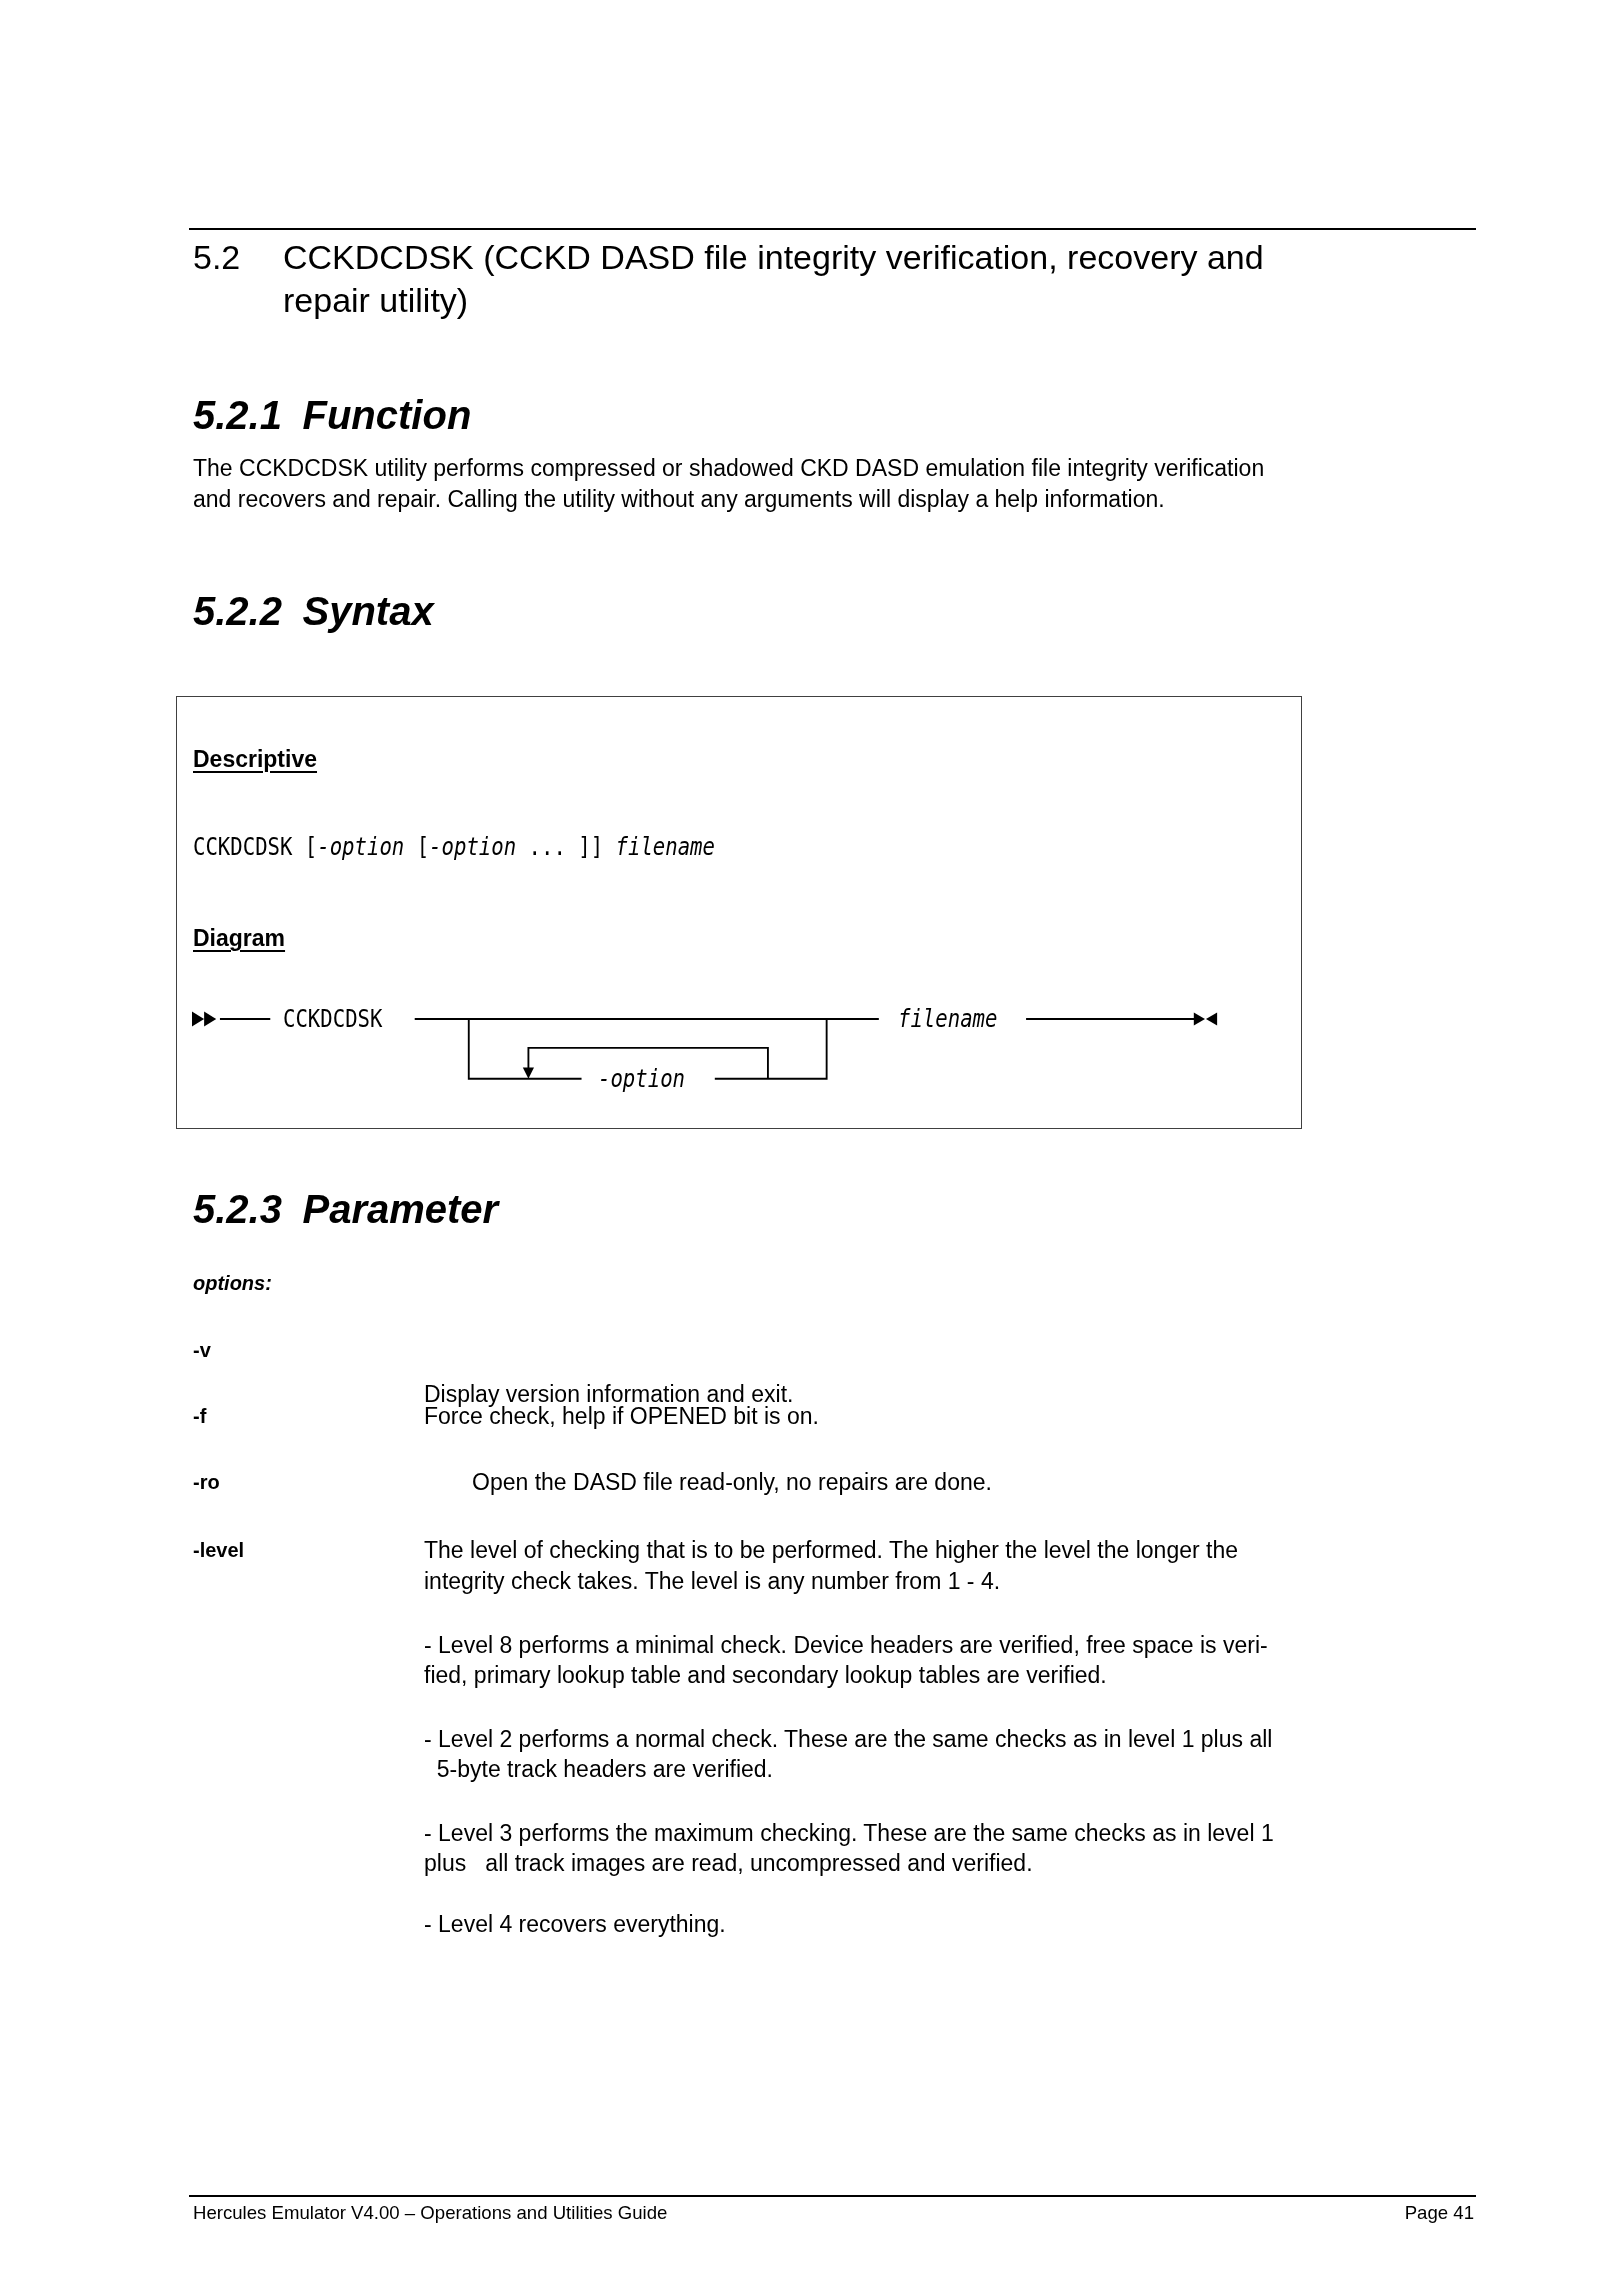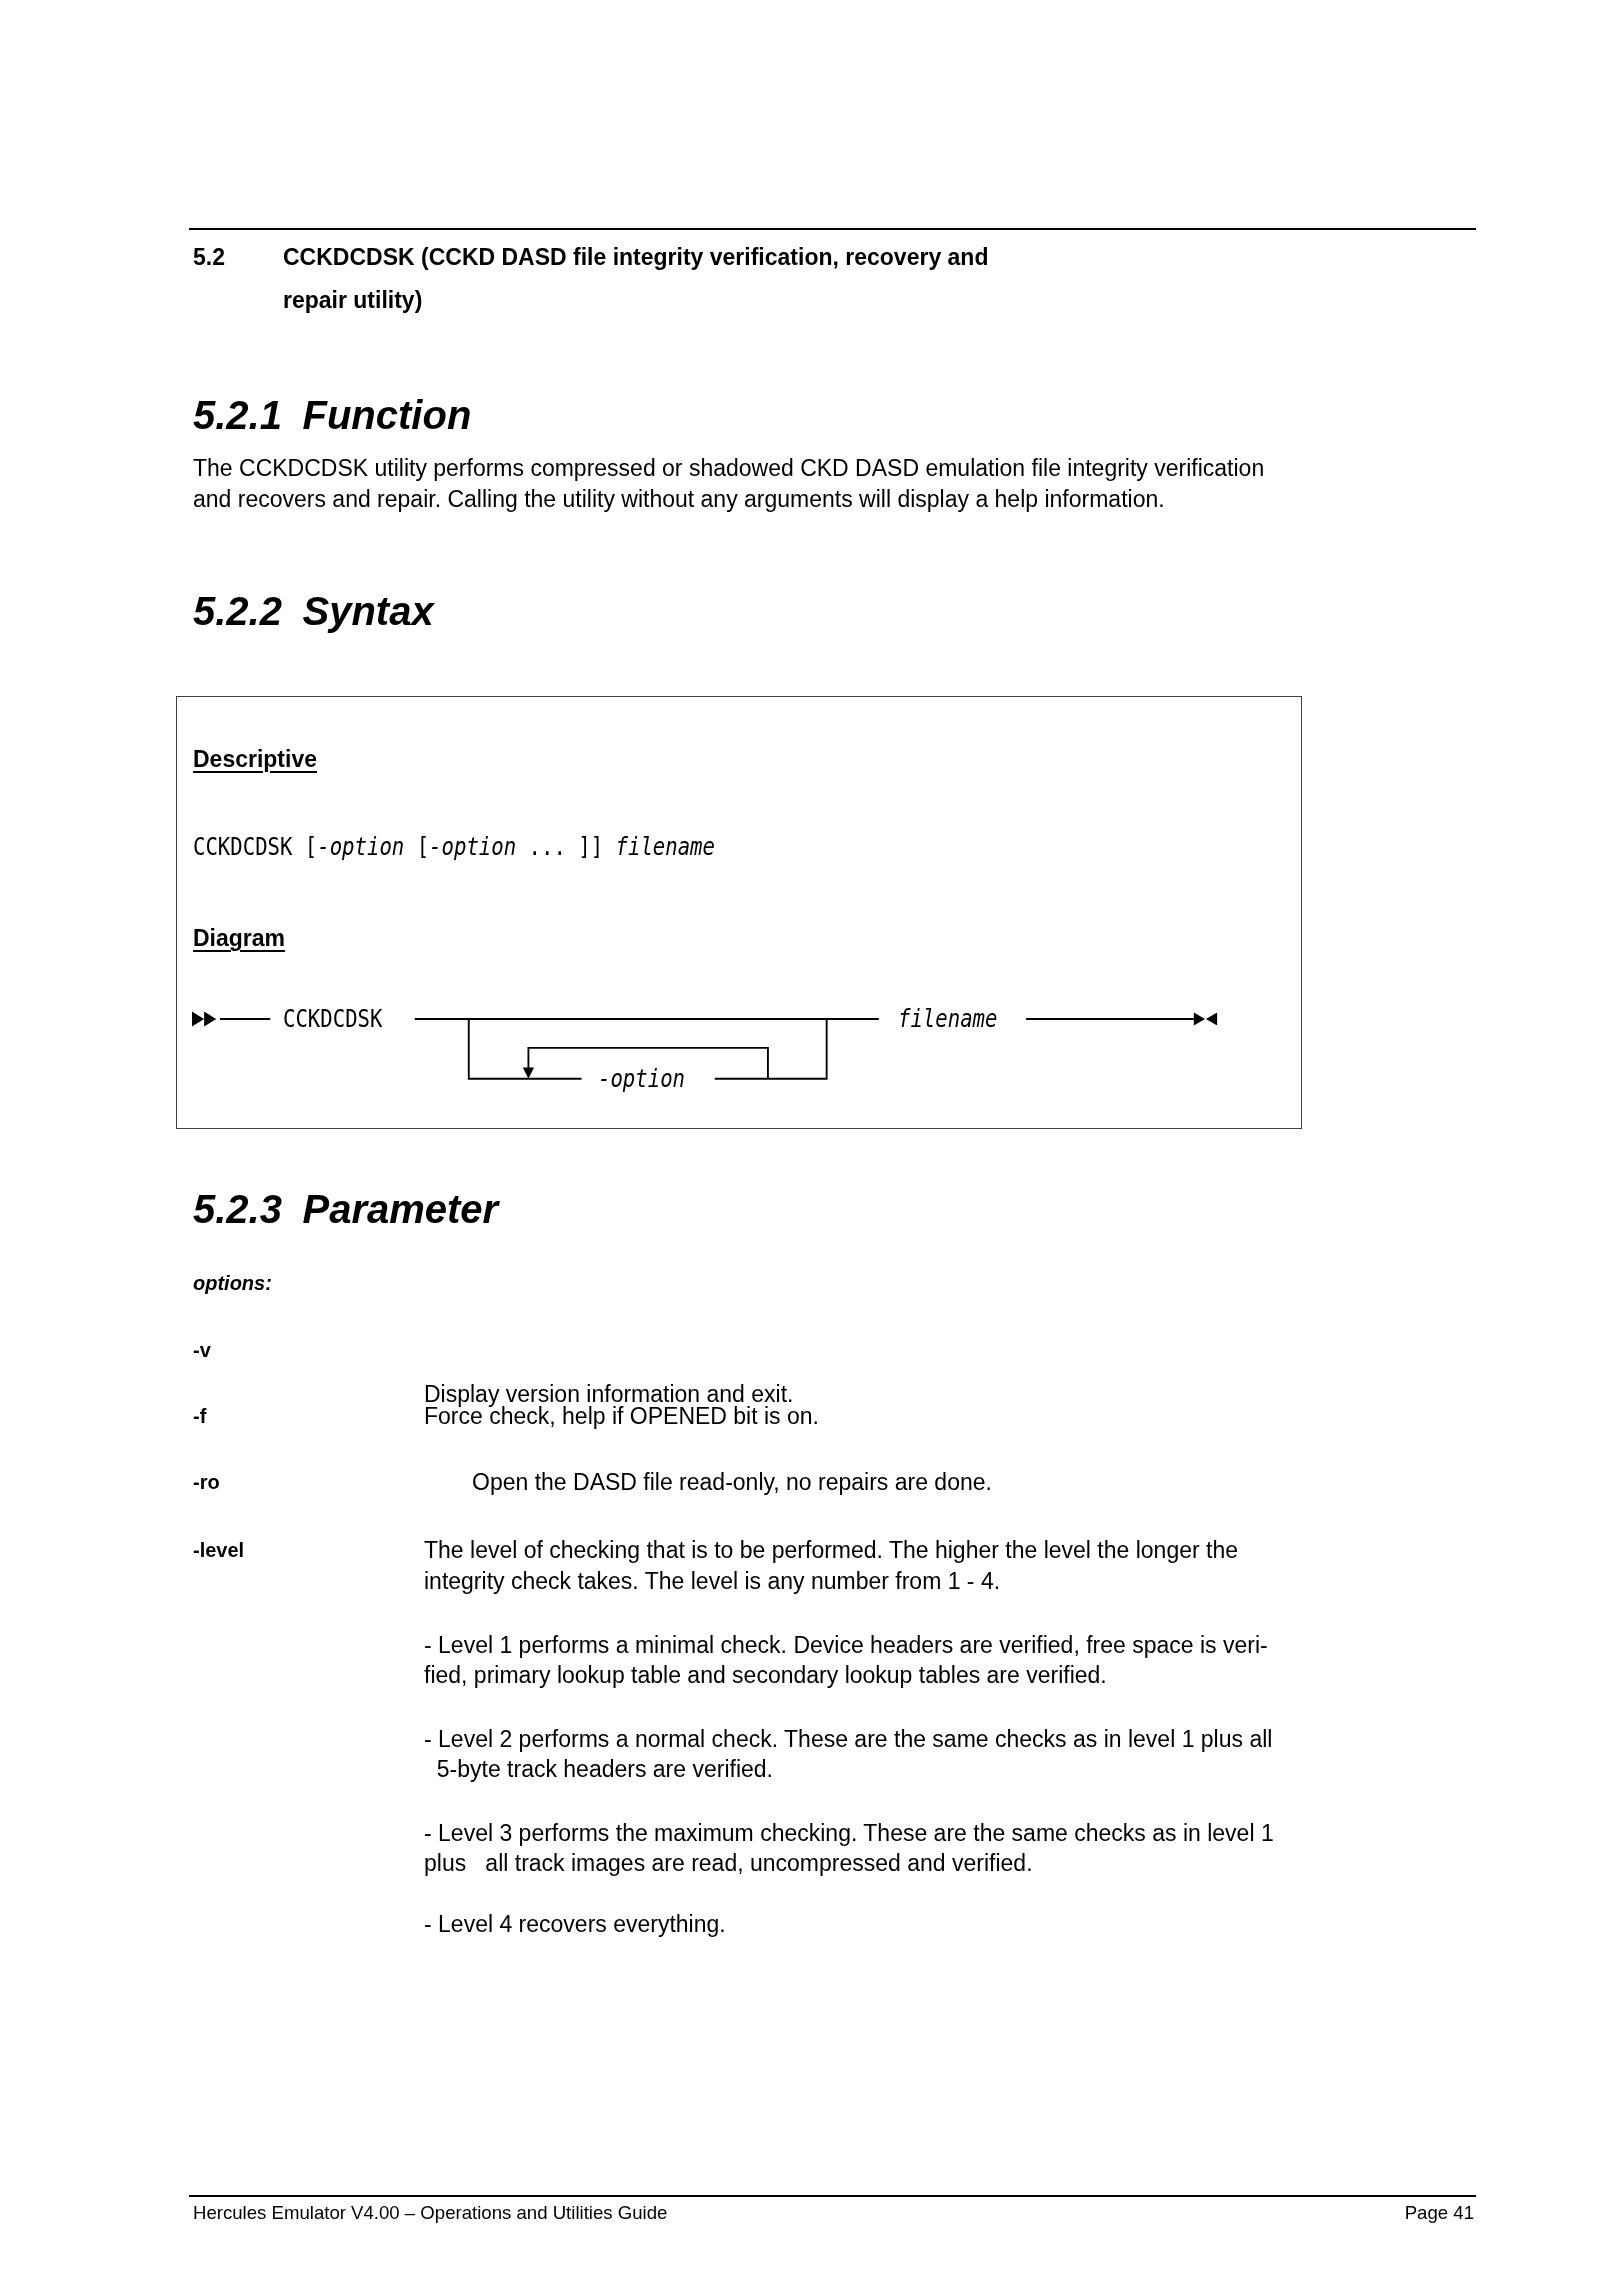--- a/index.html
+++ b/index.html
@@ -1,20 +1,20 @@
 <!DOCTYPE html>
 <html style="font-size:15px"><head>
 <meta charset="utf-8">
 <style>
   html, body { margin:0; padding:0; background:#ffffff; }
   body { width:1616px; height:2286px; position:relative; overflow:hidden;
          font-family:"Liberation Sans", sans-serif; color:#000; }
   .abs { position:absolute; white-space:nowrap; }
   .rule { position:absolute; height:1.9px; background:#000; }
-  .h1 { font-weight:bold; font-size:23px; line-height:43px; }
+  .h1 { font-weight:normal; font-size:34px; line-height:43px; }
   .h2 { font-weight:bold; font-style:italic; font-size:40px; line-height:41px; }
   .body { font-size:23px; line-height:31px;text-align:center; }
   .mono { font-family:"DejaVu Sans Mono", monospace; font-size:24px; line-height:30px;
           transform:scaleX(0.86); transform-origin:left center; }
   .it { font-style:italic; }
   .label-u { font-weight:bold; font-size:23px; text-decoration:underline; text-underline-offset:3.7px; text-decoration-thickness:1.9px; }
   .opt-name { font-weight:bold; font-size:20px; line-height:31px; }
   .box { position:absolute; left:176px; top:696px; width:1126px; height:433px;
          border:1.9px solid #404040; box-sizing:border-box; }
   .footer { font-size:18.6px; line-height:22.4px; }
@@ -84,21 +84,21 @@
 <div class="abs opt-name" style="left:193px; top:1401px;">-f</div>
 <div class="abs body" style="left:424px; top:1401px;">Force check, help if OPENED bit is on.</div>
 
 <div class="abs opt-name" style="left:193px; top:1467px;">-ro</div>
 <div class="abs body" style="left:444px; top:1467px;margin-left:28px;">Open the DASD file read-only, no repairs are done.</div>
 
 <div class="abs opt-name" style="left:193px; top:1535px;">-level</div>
 <div class="abs body" style="left:424px; top:1535px;">The level of checking that is to be performed. The higher the level the longer the</div>
 <div class="abs body" style="left:424px; top:1566px;">integrity check takes. The level is any number from 1 - 4.</div>
 
-<div class="abs body" style="left:424px; top:1630px;">- Level 1 performs a minimal check. Device headers are verified, free space is veri-</div>
+<div class="abs body" style="left:424px; top:1630px;">- Level 8 performs a minimal check. Device headers are verified, free space is veri-</div>
 <div class="abs body" style="left:424px; top:1660px;">fied, primary lookup table and secondary lookup tables are verified.</div>
 
 <div class="abs body" style="left:424px; top:1724px;">- Level 2 performs a normal check. These are the same checks as in level 1 plus all</div>
 <div class="abs body" style="left:424px; top:1754px; white-space:pre;">  5-byte track headers are verified.</div>
 
 <div class="abs body" style="left:424px; top:1818px;">- Level 3 performs the maximum checking. These are the same checks as in level 1</div>
 <div class="abs body" style="left:424px; top:1848px; white-space:pre;">plus   all track images are read, uncompressed and verified.</div>
 
 <div class="abs body" style="left:424px; top:1909px;">- Level 4 recovers everything.</div>
 

